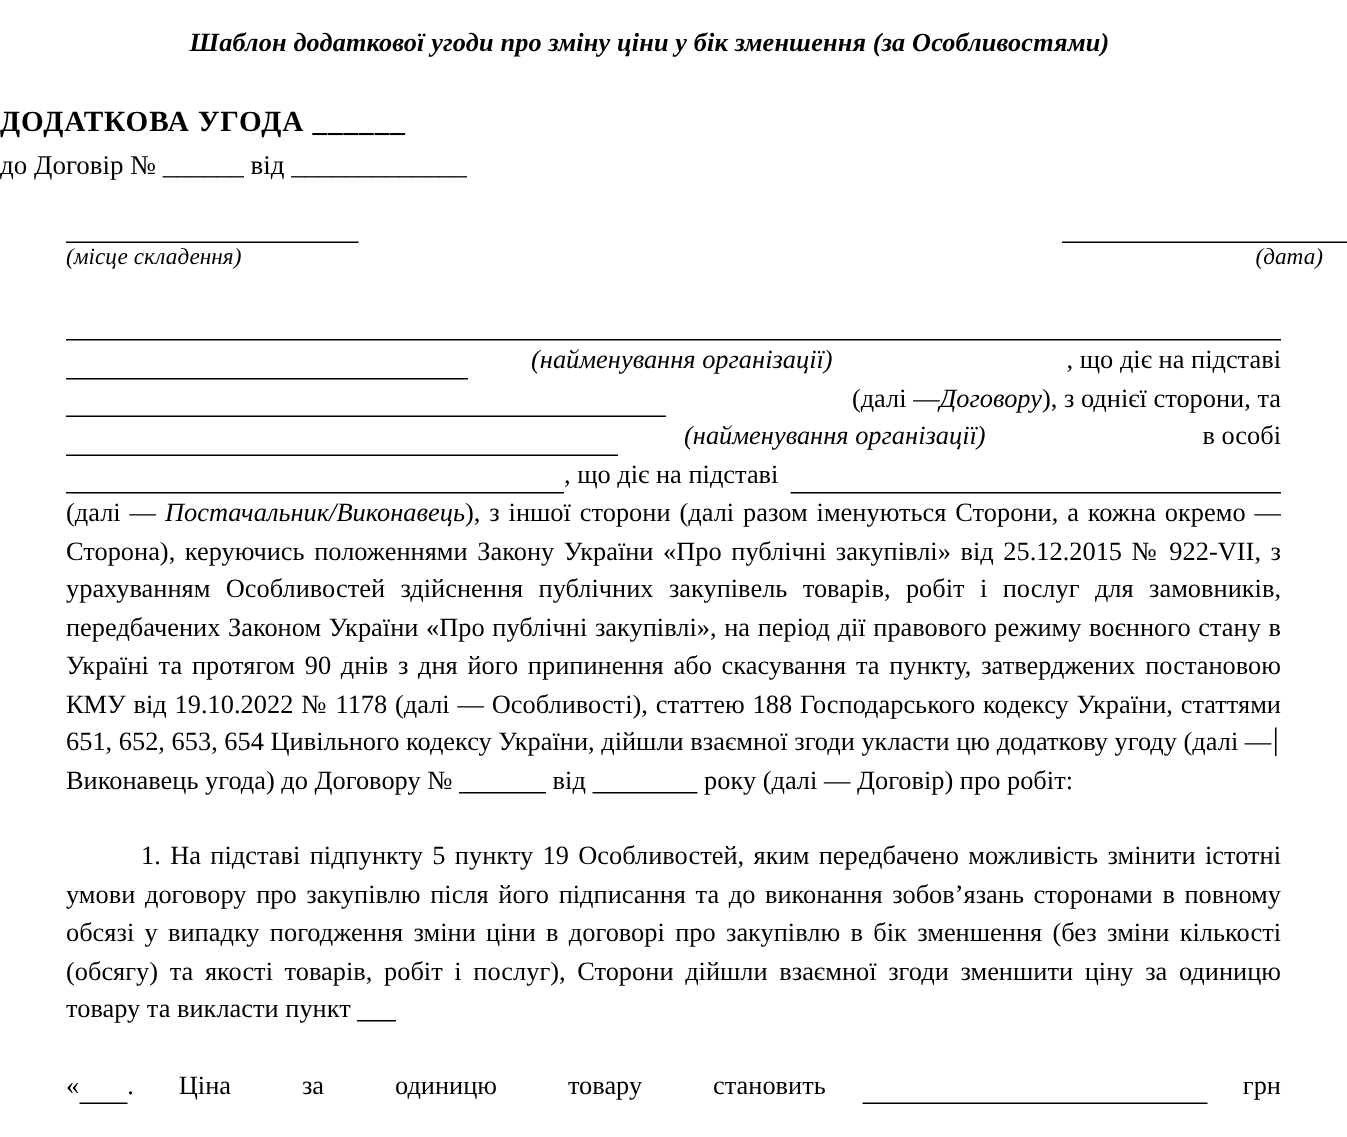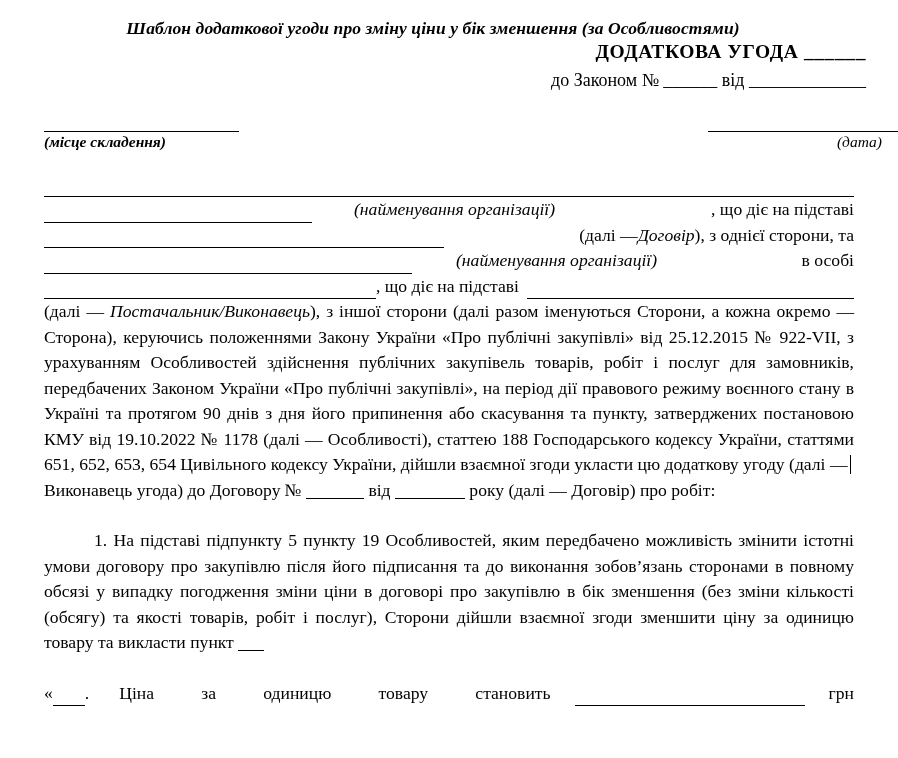--- a/index.html
+++ b/index.html
@@ -27,21 +27,22 @@
     font-size: 17.5px;
     font-weight: bold;
     font-style: italic;
     text-align: center;
     letter-spacing: 0.1px;
     padding: 18px 26px 0 26px;
     line-height: 1.2;
   }
 
   .heading-block {
-    text-align: right;
+    text-align: left;
+    margin-top: 30px;
     line-height: 1.35;
   }
   .heading-main {
     font-size: 19.5px;
     font-weight: bold;
     letter-spacing: 0.6px;
     white-space: nowrap;
   }
   .heading-sub {
     font-size: 18px;
@@ -66,21 +67,21 @@
   
   .placedate {
     position: relative;
     margin-top: 25px;
     height: 42px;
   }
   .pd-col {
     position: absolute;
     top: 0;
   }
-  .pd-left  { left: 0px;  width: 195px; font-weight: bold; }
+  .pd-left  { left: 0px;  width: 195px; }
   .pd-right { left: 664px; width: 192px; }
   .pd-rule {
     border-bottom: 1.6px solid #000;
     height: 13px;
   }
   .pd-label {
     font-style: italic;
     font-size: 15.5px;
     margin-top: 1px;
   }
@@ -142,21 +143,21 @@
 </style>
 </head>
 <body>
 
 <div class="page">
 
   <div class="doc-title">Шаблон додаткової угоди про зміну ціни у бік зменшення (за Особливостями)</div>
 
   <div class="heading-block">
     <div class="heading-main">ДОДАТКОВА УГОДА ______</div>
-    <div class="heading-sub">до Законом № ______ від _____________</div>
+    <div class="heading-sub">до Договір № ______ від _____________</div>
   </div>
 
   <div class="body-area">
 
     <div class="placedate">
       <div class="pd-col pd-left">
         <div class="pd-rule"></div>
         <div class="pd-label">(місце складення)</div>
       </div>
       <div class="pd-col pd-right">
@@ -178,21 +179,21 @@
           <span class="ital">(найменування   організації)</span>
           <span>,   що   діє   на   підставі</span>
         </div>
       </div>
 
       <div class="jline">
         <div class="rule" style="width:400px;"></div>
         <div class="grow"></div>
         <div class="words">
           <span>(далі — </span>
-          <span class="ital">Договір</span>
+          <span class="ital">Договору</span>
           <span>), з однієї сторони, та</span>
         </div>
       </div>
 
       <div class="jline">
         <div class="rule" style="width:368px;"></div>
         <div class="grow"></div>
         <div class="words spread" style="width:398px;">
           <span class="ital">(найменування    організації)</span>
           <span>в    особі</span>

